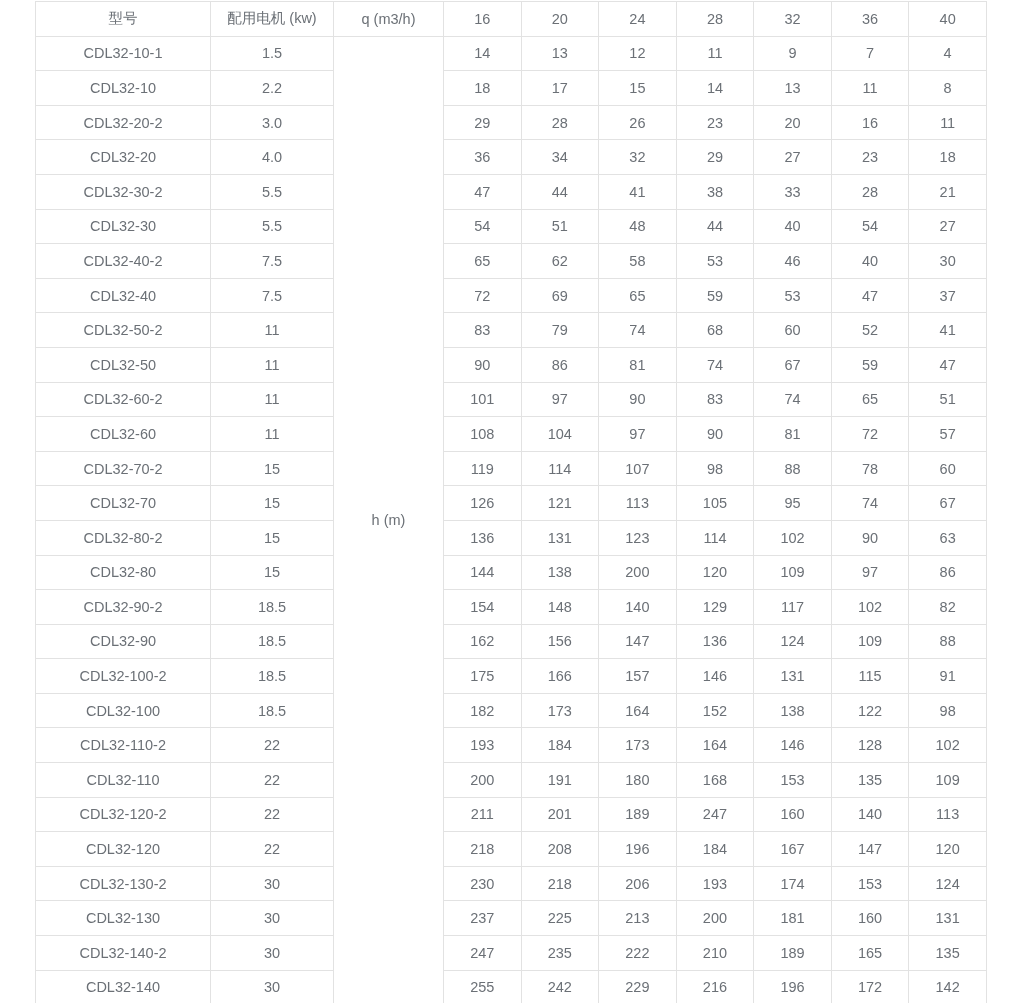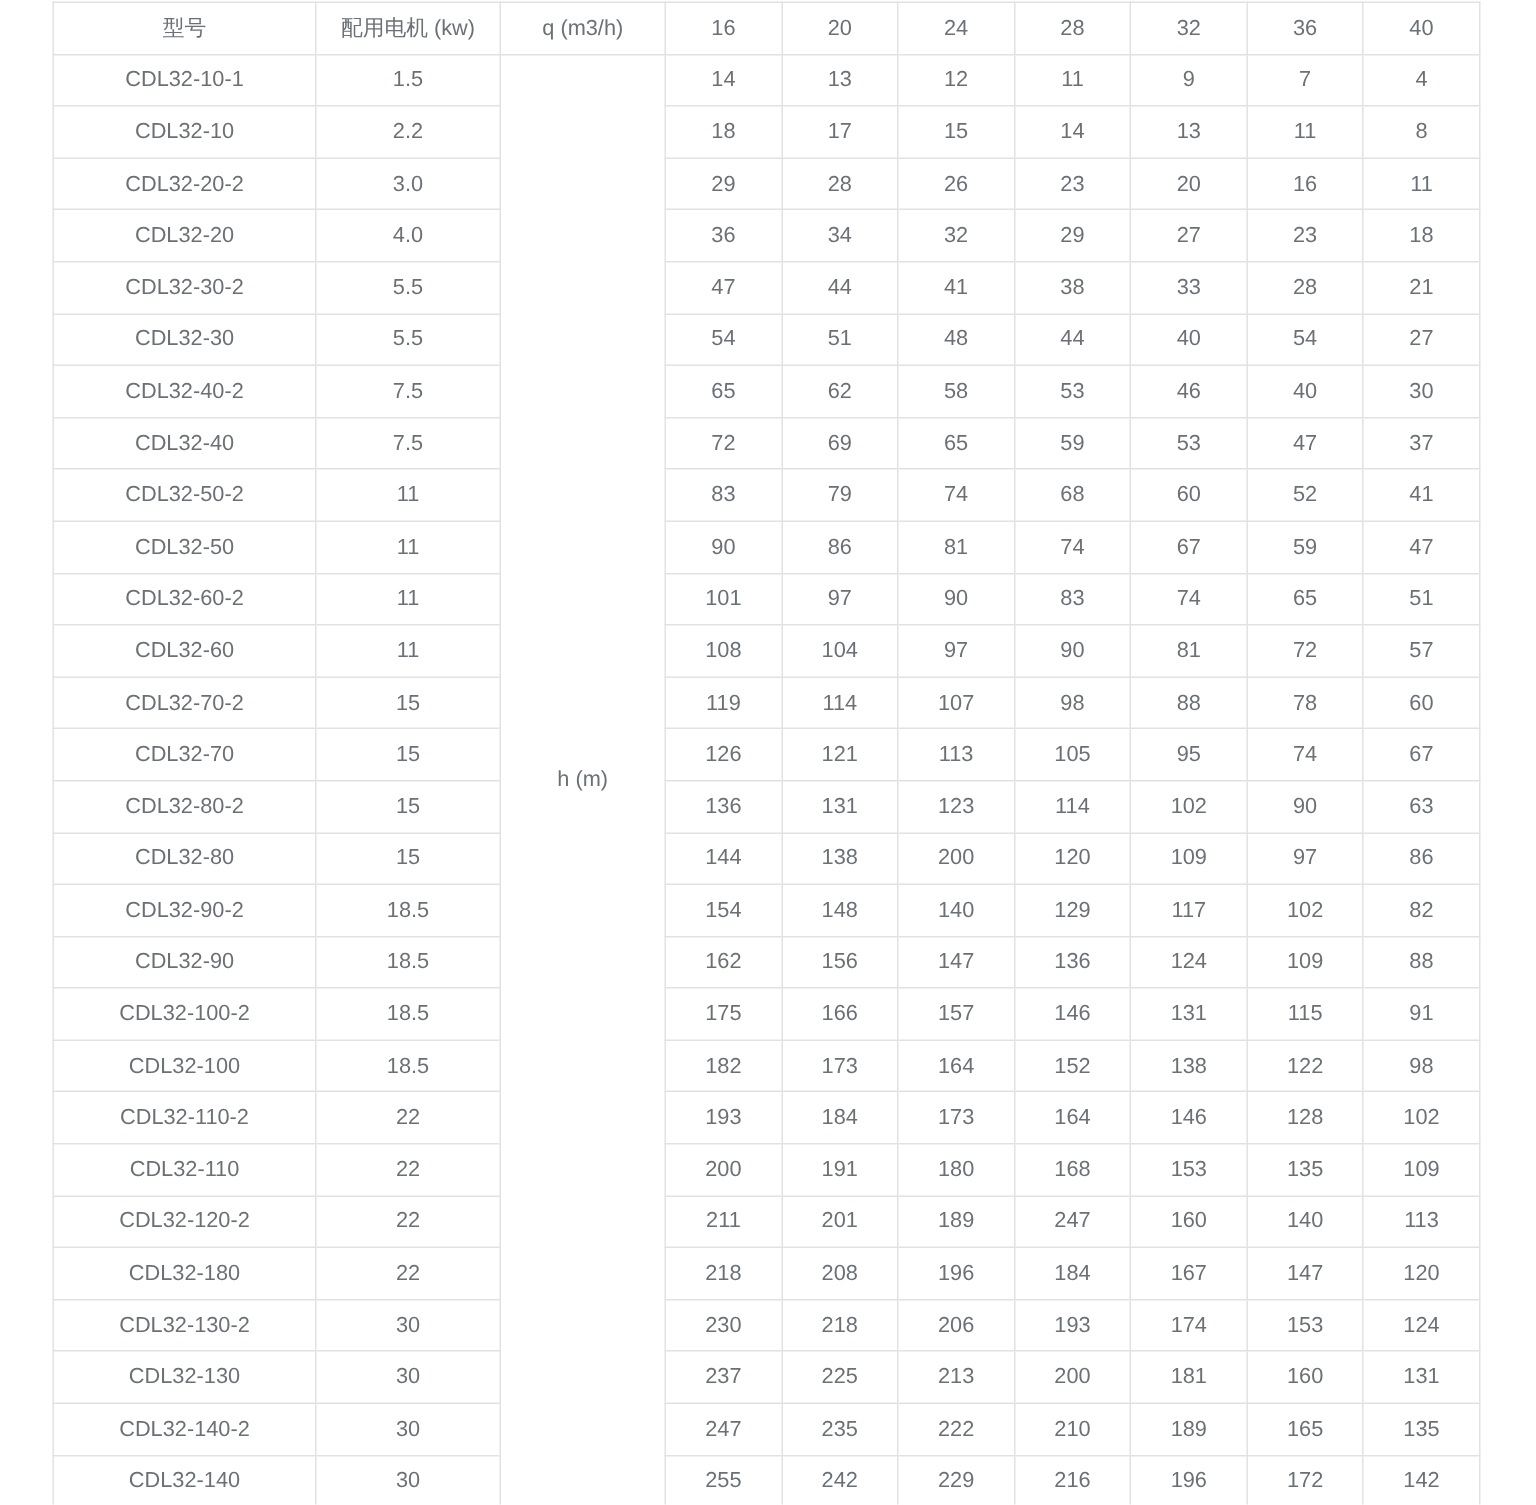--- a/index.html
+++ b/index.html
@@ -319,21 +319,21 @@
           <td>22</td>
           <td>211</td>
           <td>201</td>
           <td>189</td>
           <td>247</td>
           <td>160</td>
           <td>140</td>
           <td>113</td>
         </tr>
         <tr>
-          <td>CDL32-180</td>
+          <td>CDL32-120</td>
           <td>22</td>
           <td>218</td>
           <td>208</td>
           <td>196</td>
           <td>184</td>
           <td>167</td>
           <td>147</td>
           <td>120</td>
         </tr>
         <tr>

